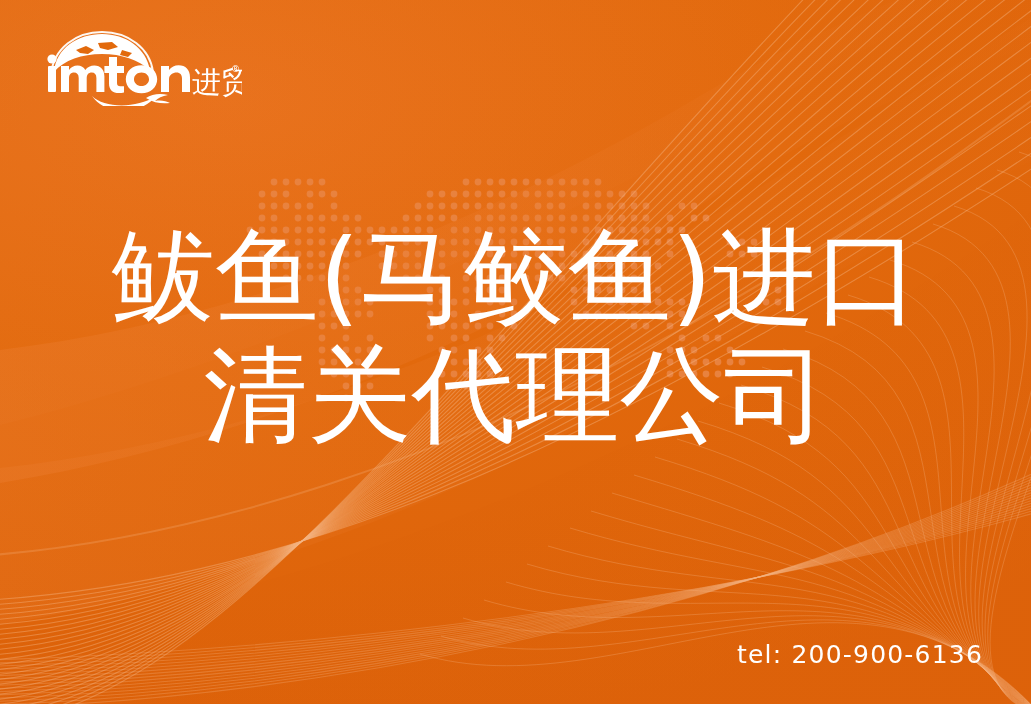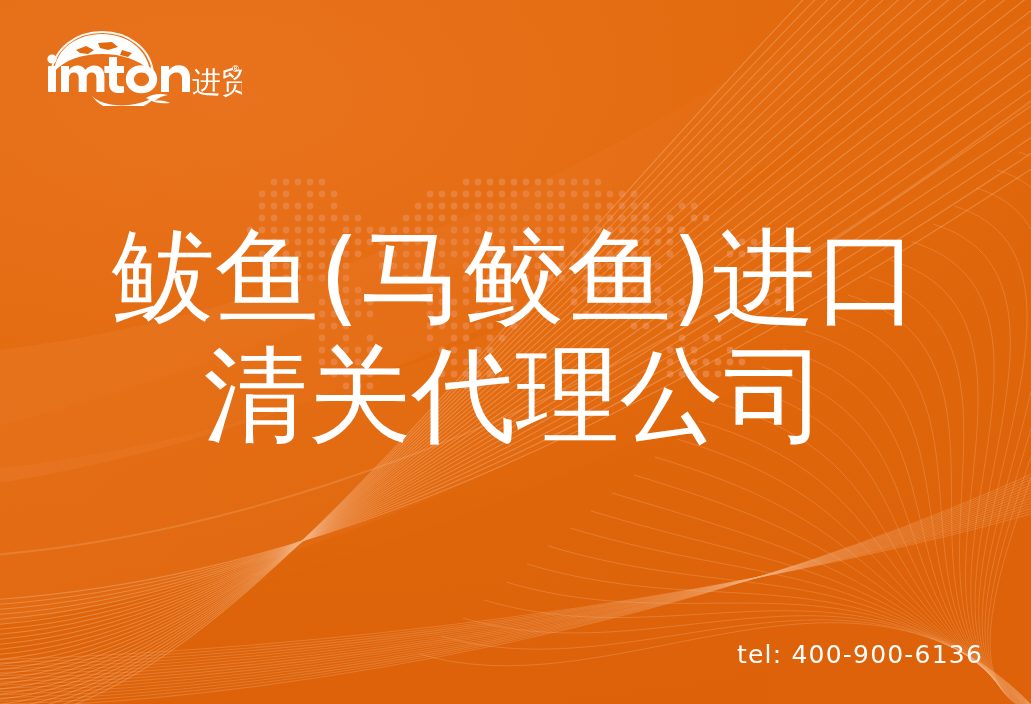--- a/index.html
+++ b/index.html
@@ -652,15 +652,15 @@
                  C119,74 124,75 128,77 C120,78 112,77 104,72 Z" fill="#ffffff"></path>
       </g>
     </svg>
   </div>
 
   <div class="headline">
     <span class="line">鲅鱼(马鲛鱼)进口</span>
     <span class="line">清关代理公司</span>
   </div>
 
-  <div class="tel">tel: 400-900-6136</div>
+  <div class="tel">tel: 200-900-6136</div>
 
 </div>
 
 </body></html>

